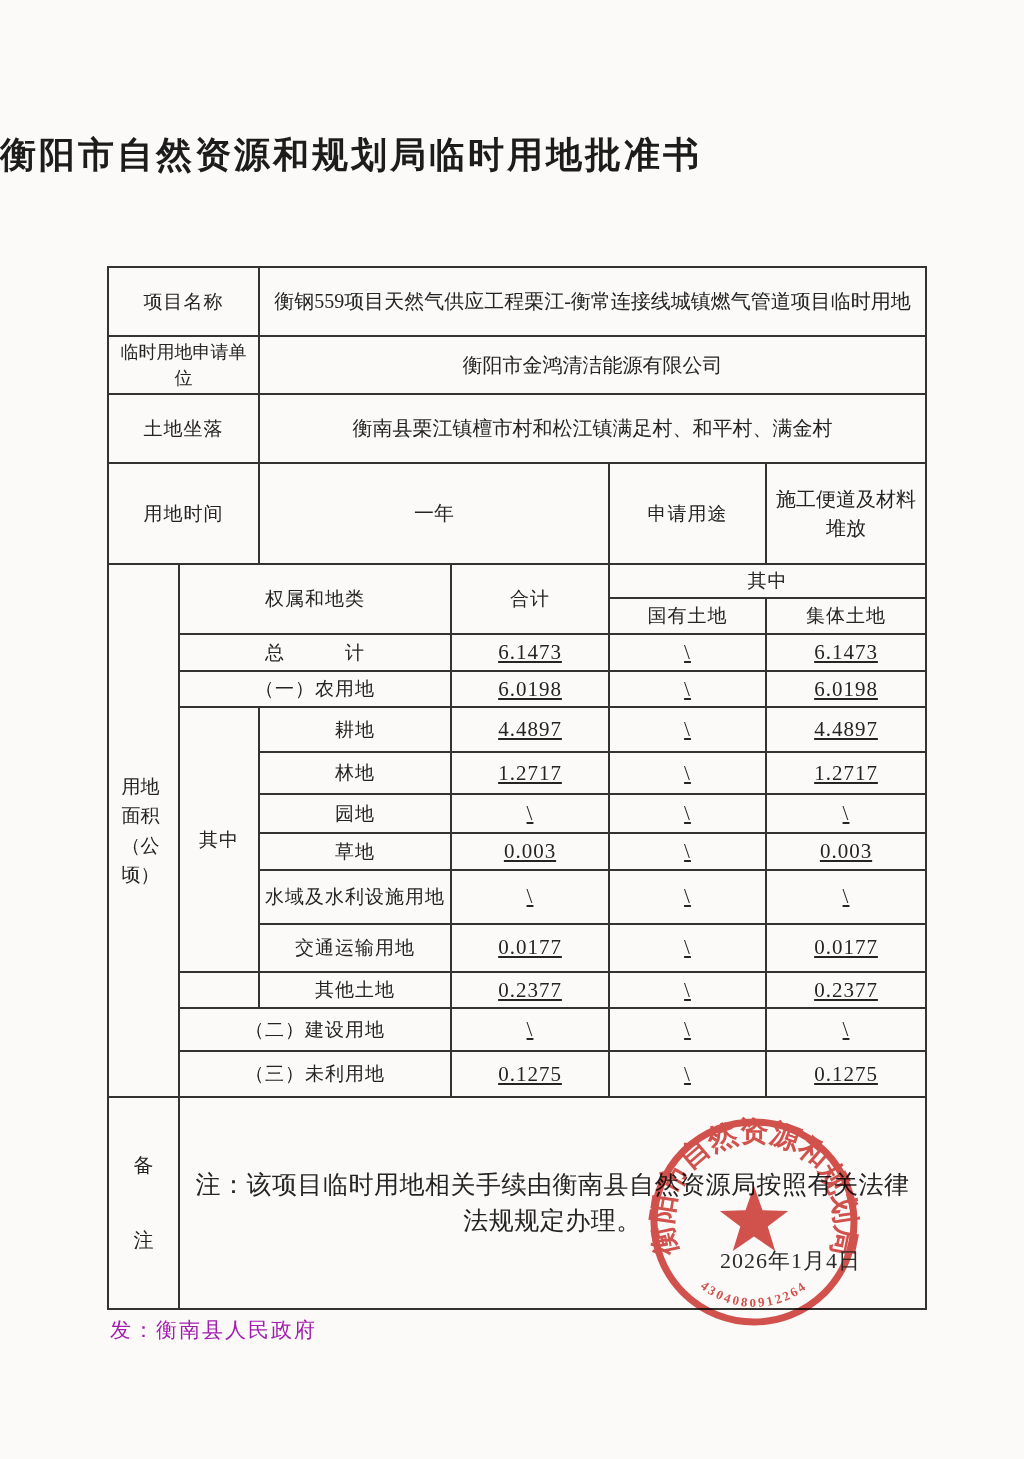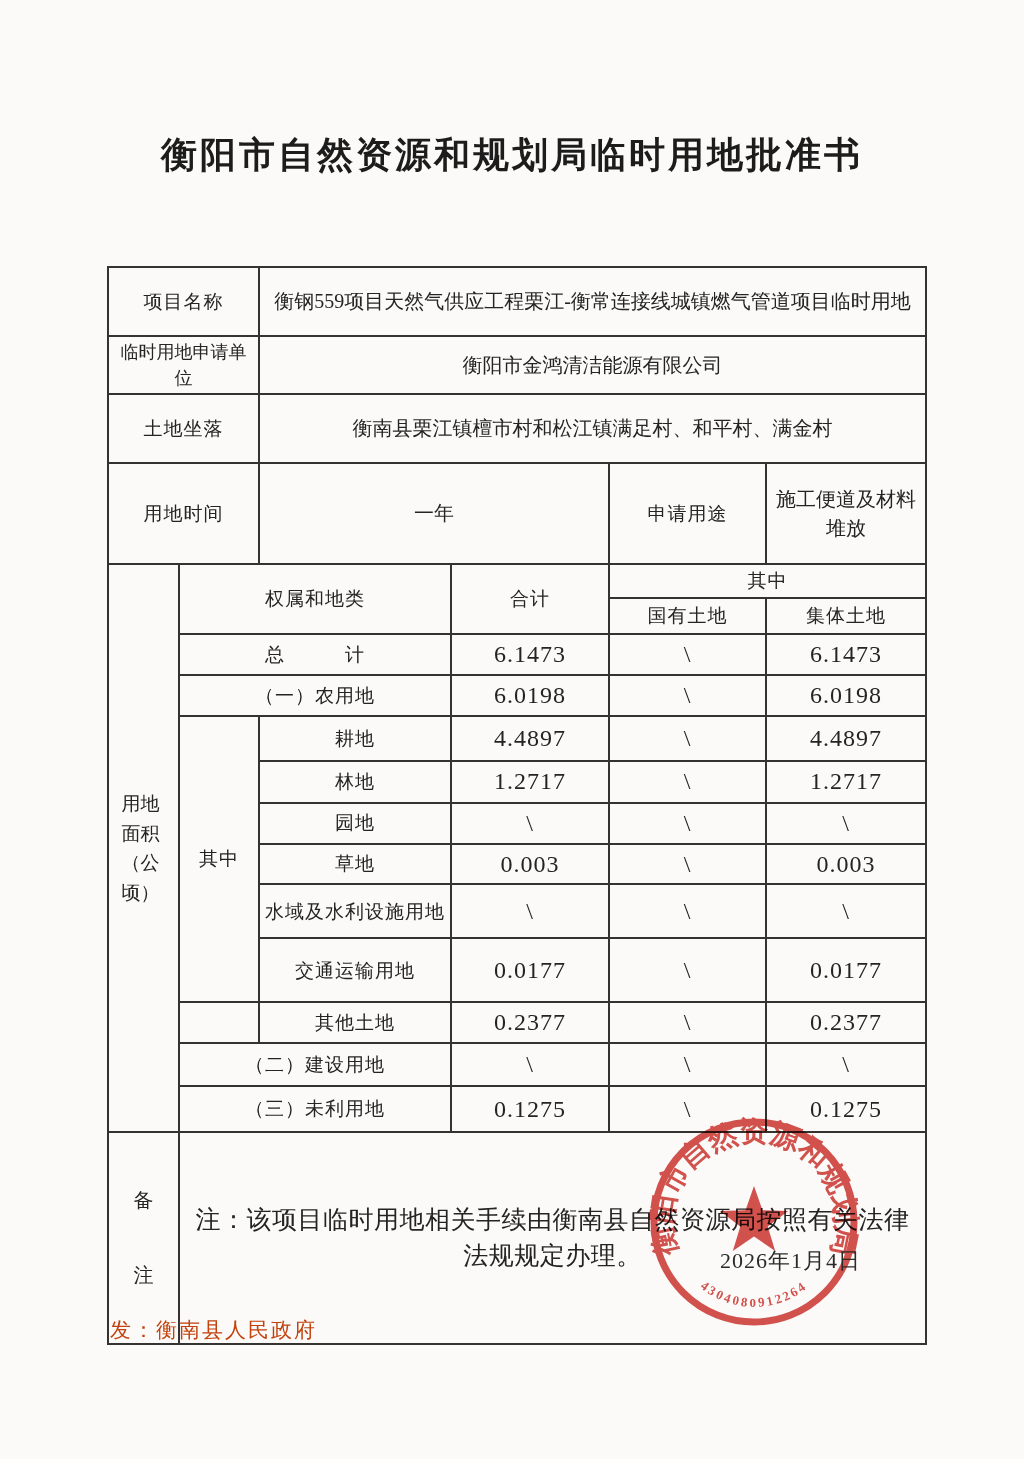--- a/index.html
+++ b/index.html
@@ -8,21 +8,20 @@
   .page {
     position:relative;
     width:1024px; height:1459px;
     margin:0 auto;
     background:#fbfaf8;
     color:#222;
     overflow:hidden;
   }
   .doc-title {
     position:absolute; top:131px; left:0; width:100%;
-    text-align:center;
     font-size:36px; font-weight:700; letter-spacing:3px;
     color:#1c1c1c;
   }
   .doc-line {
     position:absolute; top:210px; left:133px; width:763px;
     display:flex; justify-content:space-between; align-items:baseline;
     font-size:20px; color:#262626; letter-spacing:1px;
   }
   table.doc-table {
     position:absolute; top:266px; left:107px;
@@ -32,40 +31,40 @@
   }
   table.doc-table td {
     border:2px solid #35332f;
     text-align:center; vertical-align:middle;
     padding:2px 4px;
     line-height:1.45;
   }
   td.lbl { font-size:19px; letter-spacing:1px; }
   td.lbl-tight { font-size:18px; letter-spacing:0; padding:2px 0; }
   td.val { font-size:20px; }
-  td.num { font-size:24px; letter-spacing:1px; }
+  td.num { font-size:21px; letter-spacing:1px;text-decoration:underline; }
   td.wrap-cell { padding:2px 13px; }
   .side-label-box {
     width:44px; margin:0 auto;
     word-break:break-all; text-align:left;
     font-size:19px; line-height:1.55; letter-spacing:0;
   }
   .remark-label-box {
     display:flex; flex-direction:column; align-items:center;
     gap:46px; font-size:20px;
   }
   td.remark-content {
     vertical-align:top; text-align:left;
     padding:10px 44px 0 14px;
     font-size:25px; line-height:1.6;
     letter-spacing:0.5px;
   }
   .doc-footer {
     position:absolute; top:1316px; left:110px;
-    font-size:21px; letter-spacing:2px; color:#c2410c;
+    font-size:21px; letter-spacing:2px; color:#a21caf;
   }
   .seal {
     position:absolute; left:636px; top:1104px;
     width:236px; height:236px;
     color:#cf3a35;
     opacity:0.88;
     mix-blend-mode:multiply;
     pointer-events:none;
   }
   .seal-date {
@@ -171,21 +170,21 @@
         <td class="num">0.003</td>
       </tr>
 
       <tr style="height:54px">
         <td class="lbl wrap-cell">水域及水利设施用地</td>
         <td class="num">\</td>
         <td class="num">\</td>
         <td class="num">\</td>
       </tr>
 
-      <tr style="height:64px">
+      <tr style="height:48px">
         <td class="lbl">交通运输用地</td>
         <td class="num">0.0177</td>
         <td class="num">\</td>
         <td class="num">0.0177</td>
       </tr>
 
       <tr style="height:35px">
         <td></td>
         <td class="lbl">其他土地</td>
         <td class="num">0.2377</td>

